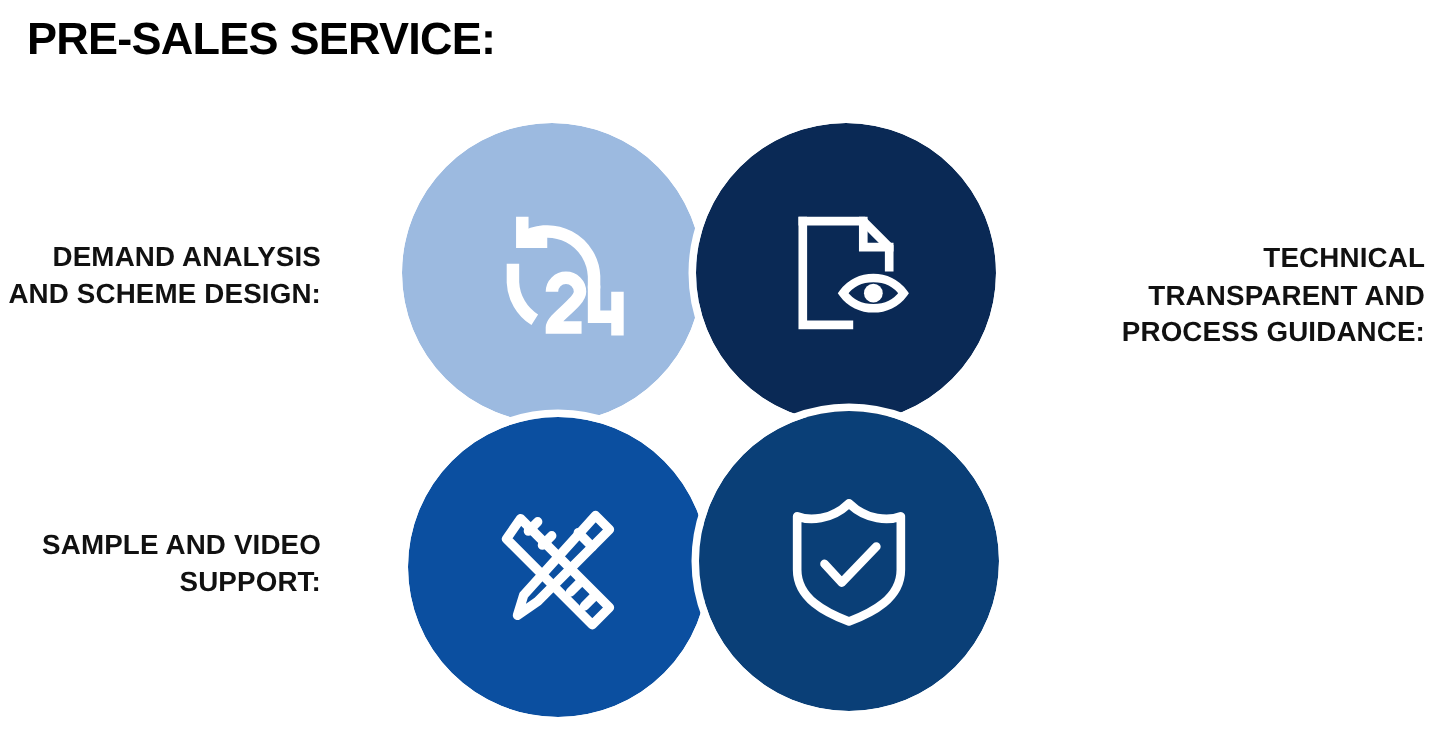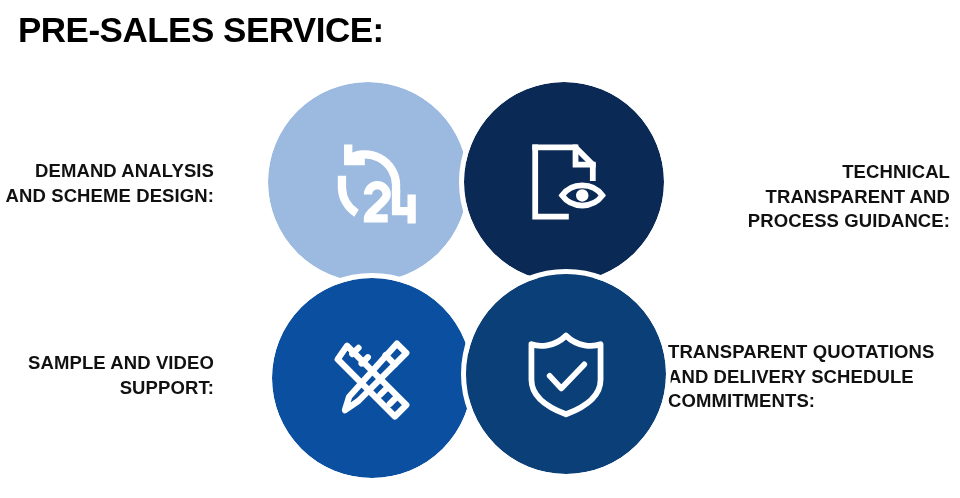--- a/index.html
+++ b/index.html
@@ -14,21 +14,21 @@
     overflow: hidden;
     font-family: "Liberation Sans", sans-serif;
     color: #0d0d0d;
   }
 
   
   #page-title {
     position: absolute;
     left: 18px;
     top: 9px;
-    font-size: 35px;
+    font-size: 30px;
     font-weight: bold;
     letter-spacing: -0.5px;
     color: #000000;
     white-space: nowrap;
     line-height: 1.2;
   }
 
   
   #diagram {
     position: absolute;
@@ -178,17 +178,14 @@
   <div id="label-demand" class="node-label">DEMAND ANALYSIS
 AND SCHEME DESIGN:</div>
 
   <div id="label-technical" class="node-label">TECHNICAL
 TRANSPARENT AND
 PROCESS GUIDANCE:</div>
 
   <div id="label-sample" class="node-label">SAMPLE AND VIDEO
 SUPPORT:</div>
 
-  <div id="label-quotation" class="node-label">TRANSPARENT QUOTATIONS
-AND DELIVERY SCHEDULE
-COMMITMENTS:</div>
 
 </div>
 
 </body></html>

